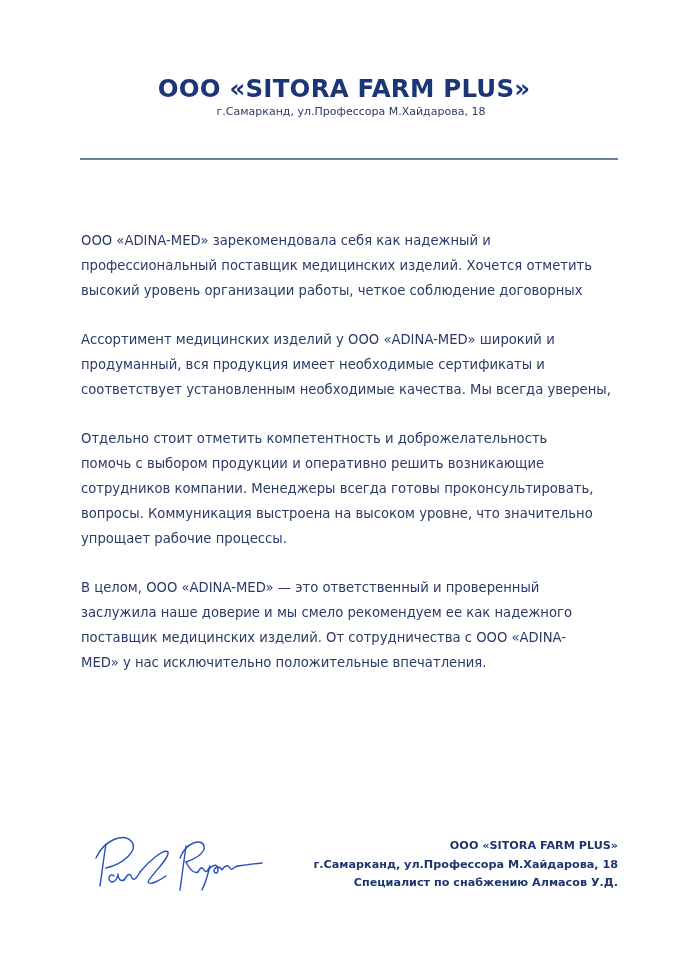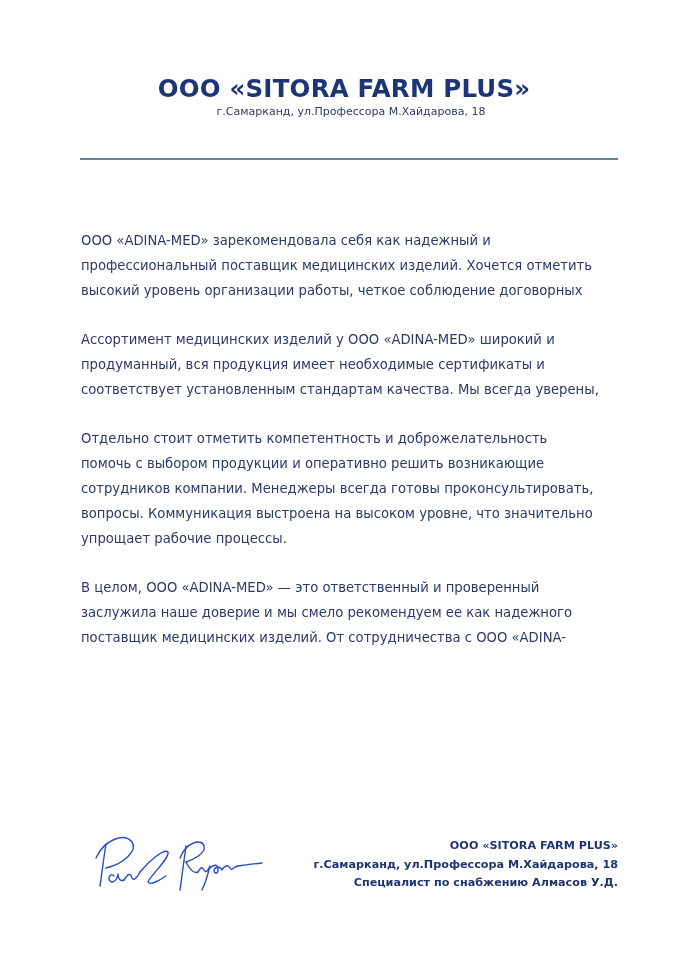--- a/index.html
+++ b/index.html
@@ -32,33 +32,34 @@
 
 <div class="body">
   <p class="para">
     <span>ООО «ADINA-MED» зарекомендовала себя как надежный и</span>
     <span>профессиональный поставщик медицинских изделий. Хочется отметить</span>
     <span>высокий уровень организации работы, четкое соблюдение договорных</span>
   </p>
   <p class="para">
     <span>Ассортимент медицинских изделий у ООО «ADINA-MED» широкий и</span>
     <span>продуманный, вся продукция имеет необходимые сертификаты и</span>
-    <span>соответствует установленным стандартам качества. Мы всегда уверены,</span>
+    <span>соответствует установленным необходимые качества. Мы всегда уверены,</span>
   </p>
   <p class="para">
     <span>Отдельно стоит отметить компетентность и доброжелательность</span>
     <span>помочь с выбором продукции и оперативно решить возникающие</span>
     <span>сотрудников компании. Менеджеры всегда готовы проконсультировать,</span>
     <span>вопросы. Коммуникация выстроена на высоком уровне, что значительно</span>
     <span>упрощает рабочие процессы.</span>
   </p>
   <p class="para">
     <span>В целом, ООО «ADINA-MED» — это ответственный и проверенный</span>
     <span>заслужила наше доверие и мы смело рекомендуем ее как надежного</span>
     <span>поставщик медицинских изделий. От сотрудничества с ООО «ADINA-</span>
+    <span>MED» у нас исключительно положительные впечатления.</span>
   </p>
 </div>
 
 <svg class="signature" viewBox="0 0 170 66" fill="none" stroke="#2a4fc0" stroke-width="1.4" stroke-linecap="round" stroke-linejoin="round">
 
   <path d="M6 58 C 8 44, 10 28, 12 16"></path>
   <path d="M2 30 C 10 12, 30 4, 38 14 C 44 22, 30 36, 12 40"></path>
 
   <path d="M20 48 C 16 44, 12 52, 18 54 C 22 54, 24 48, 24 46 C 24 50, 26 54, 30 52"></path>
 

